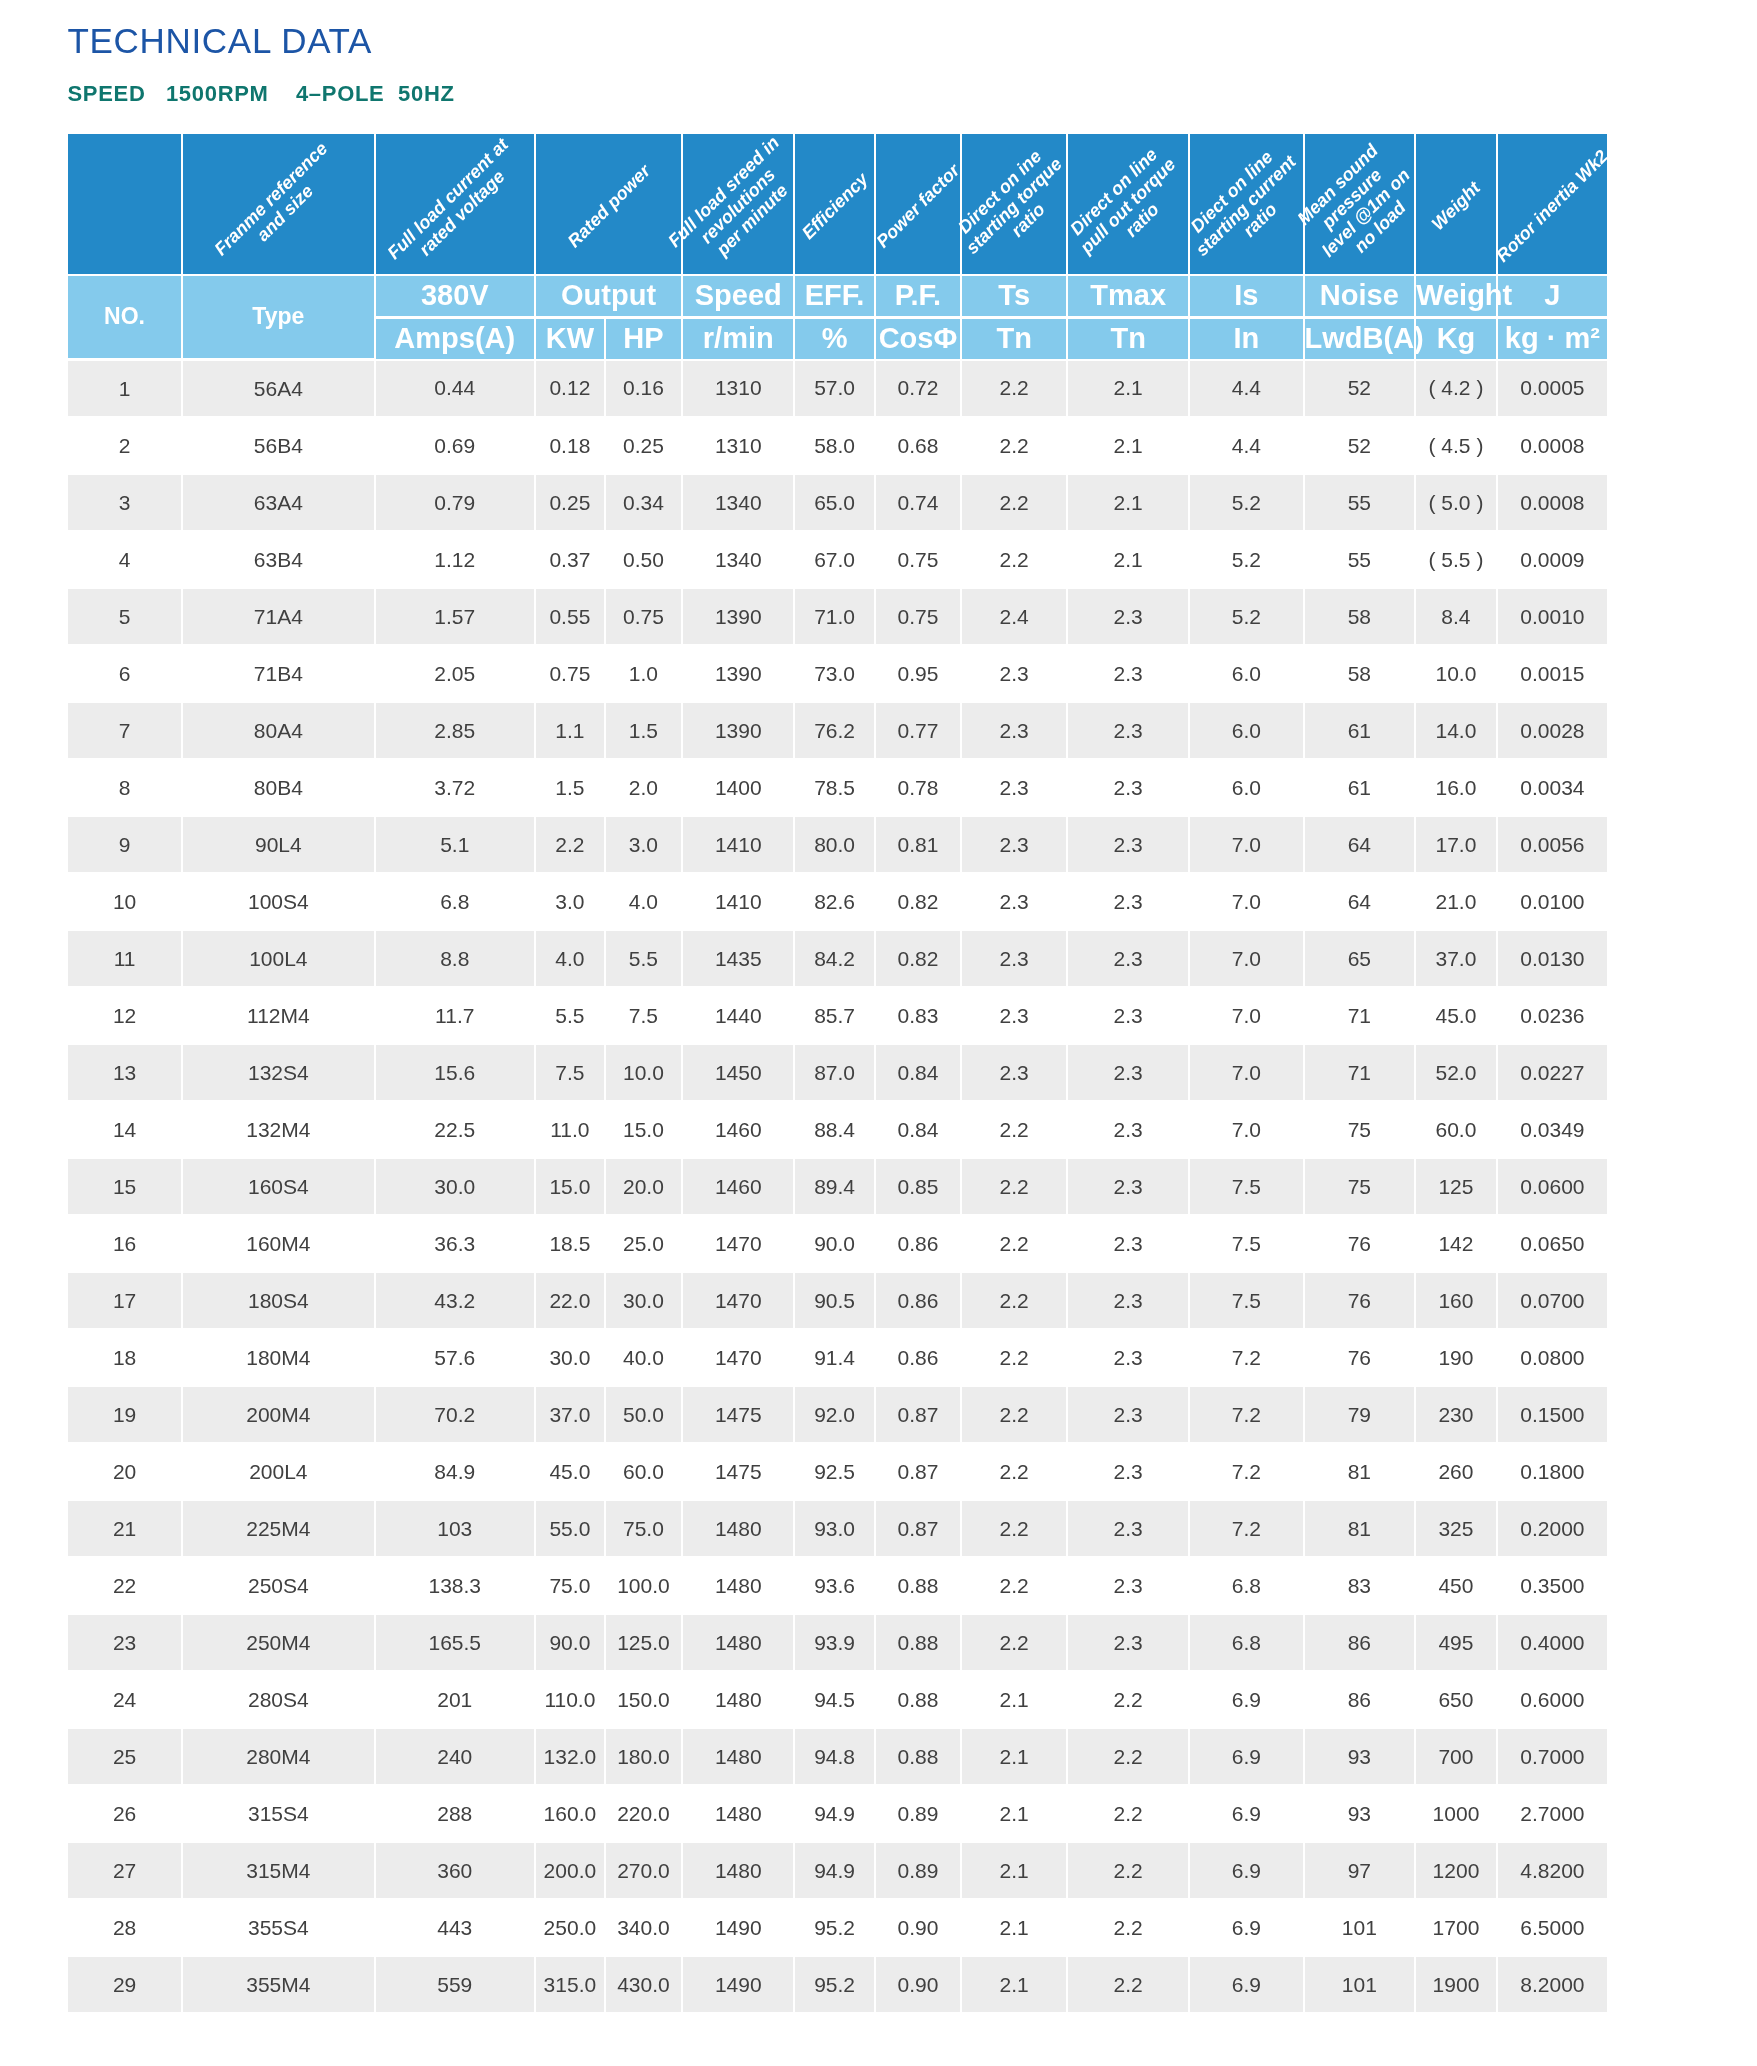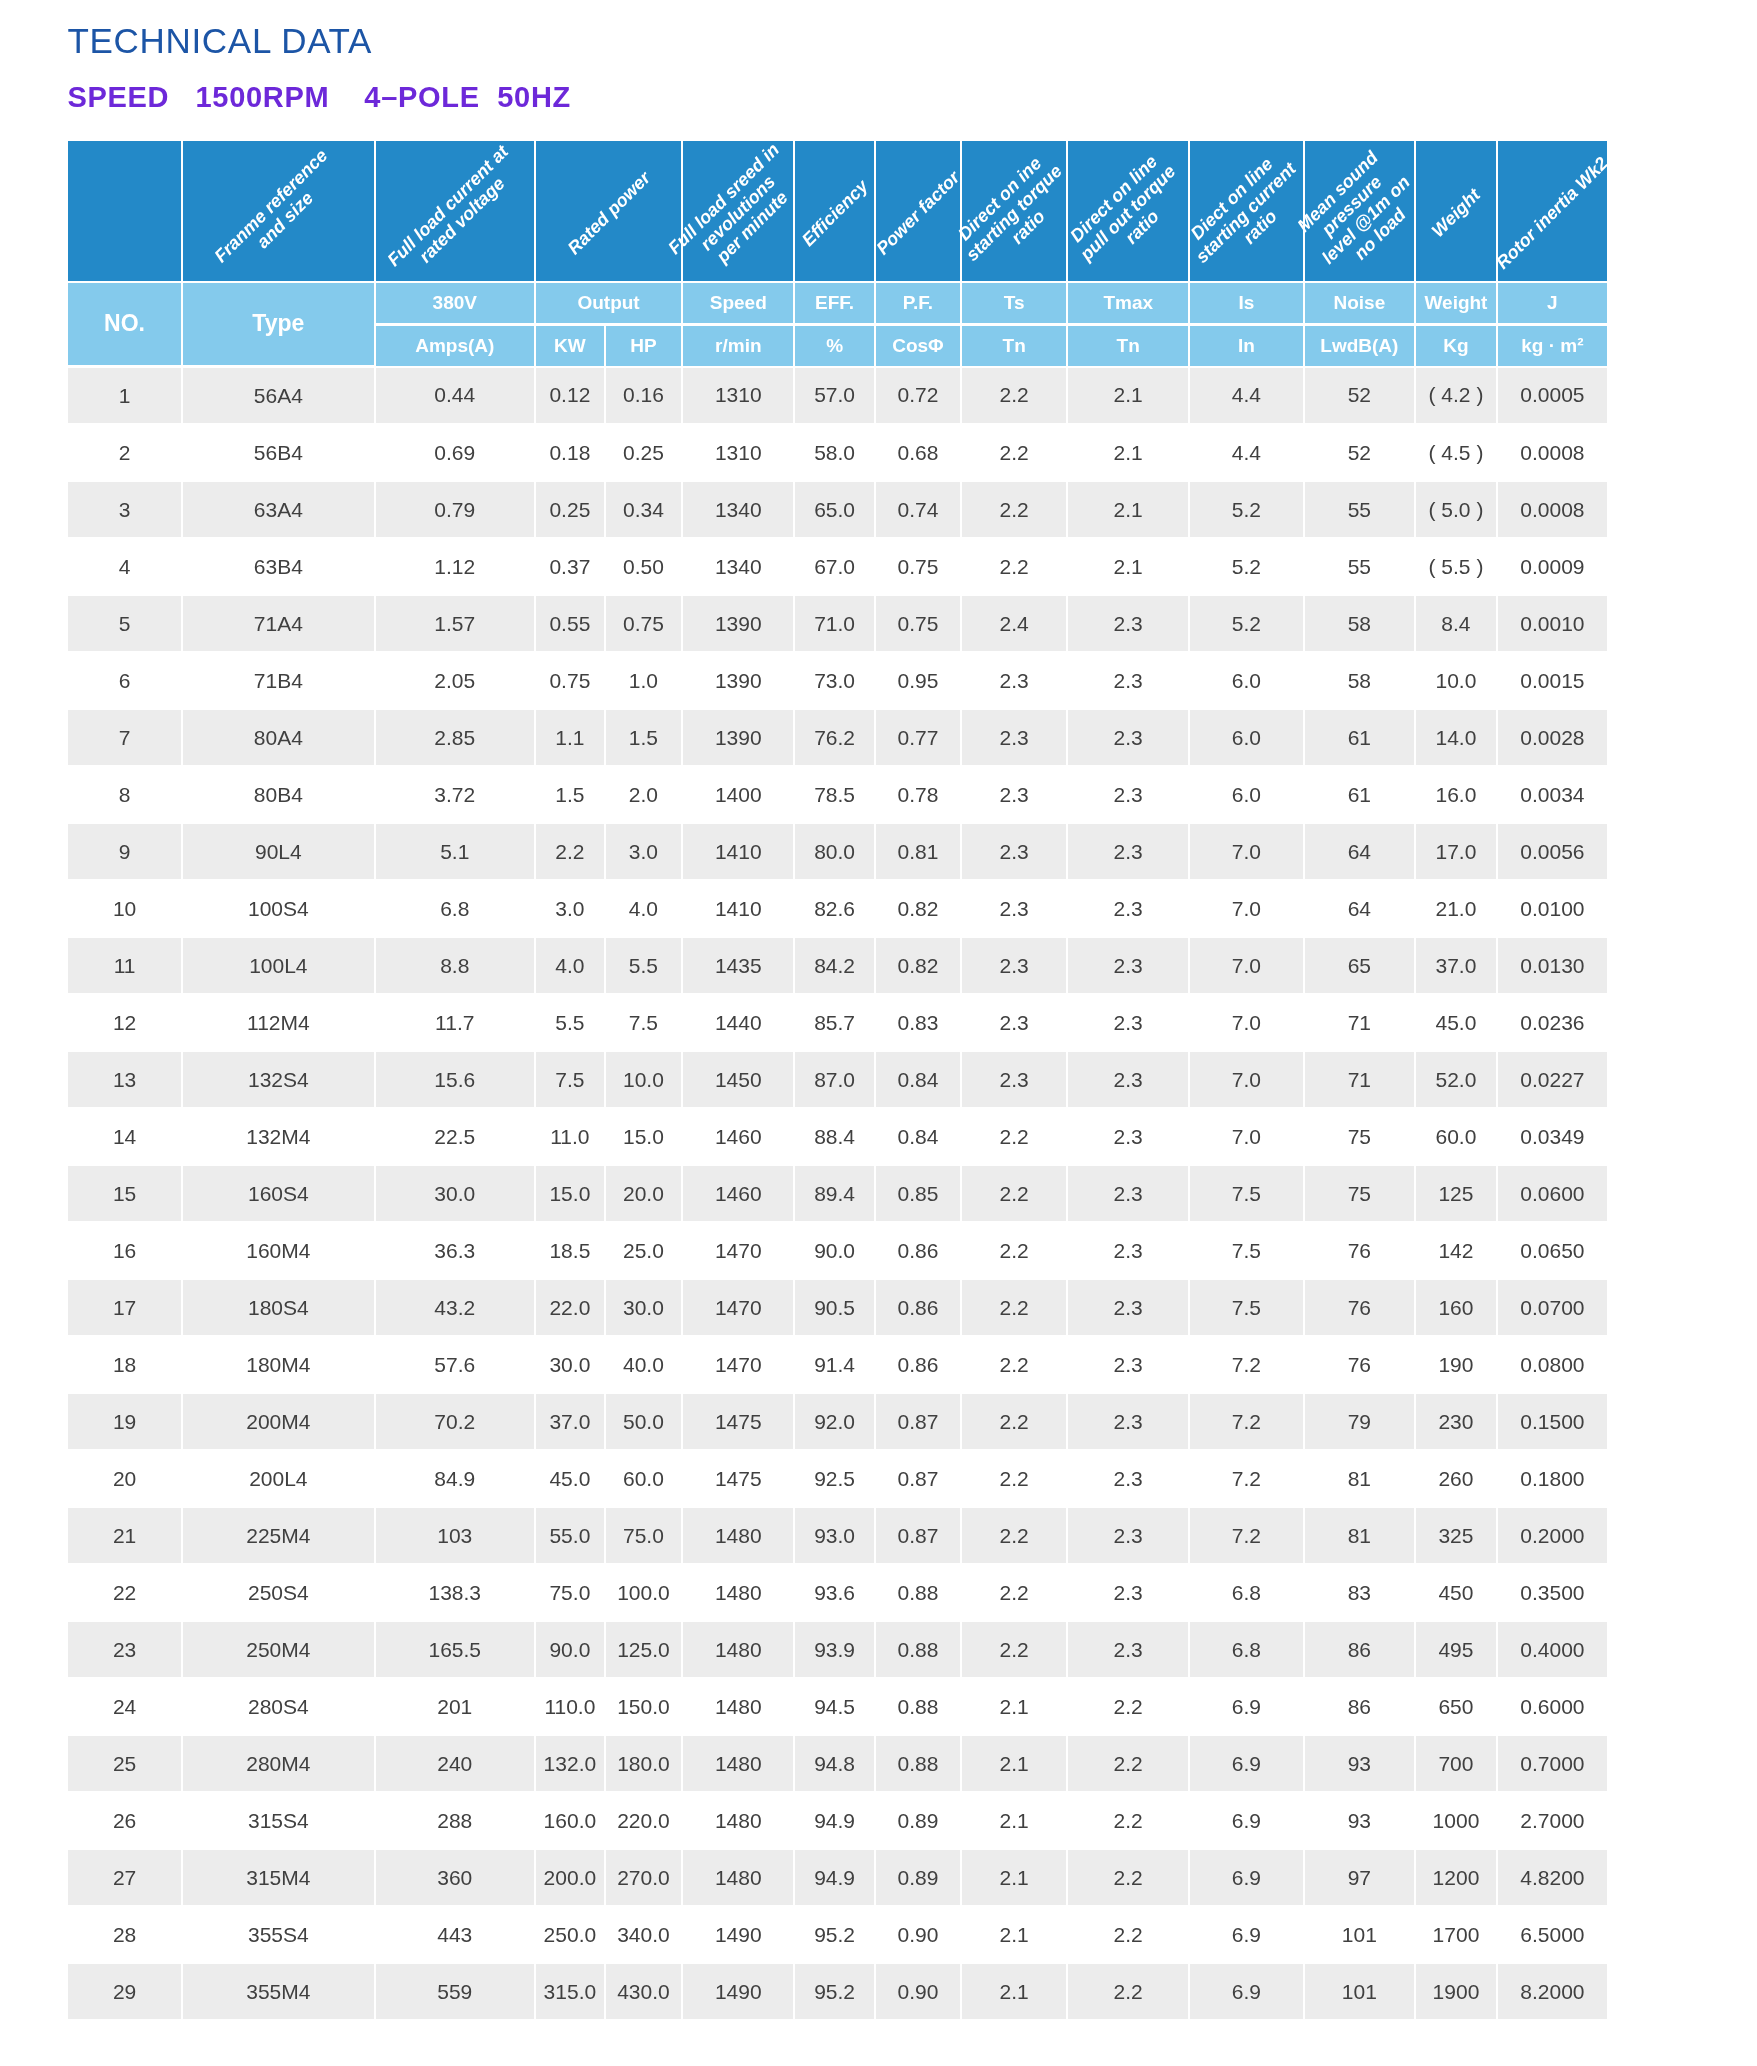--- a/index.html
+++ b/index.html
@@ -1,28 +1,28 @@
 <!DOCTYPE html>
 <html style="font-size:11.2px"><head>
 <meta charset="utf-8">
 <style>
   html,body{margin:0;padding:0;background:#fff;}
   body{width:1757px;height:2066px;font-family:"Liberation Sans",sans-serif;}
   .page{position:relative;padding:21px 0 0 66px;}
   .title{color:#1C55A6;font-size:35px;font-weight:normal;letter-spacing:0.7px;margin:0 0 0 1.4px;}
-  .subtitle{color:#6d28d9;font-size:29px;font-weight:bold;letter-spacing:0.7px;margin:19.6px 0 0 1.4px;white-space:pre;}
+  .subtitle{color:#0f766e;font-size:22px;font-weight:bold;letter-spacing:0.7px;margin:19.6px 0 0 1.4px;white-space:pre;}
   table.spec{border-collapse:collapse;table-layout:fixed;width:1543px;margin-top:25px;}
   table.spec th,table.spec td{border:2.1px solid #fff;padding:0;}
   
   tr.diag-row th{background:#2389C8;height:140px;position:relative;overflow:visible;}
   .diag-label{position:absolute;left:50%;top:52%;transform:translate(-50%,-50%) rotate(-45deg);
     color:#fff;font-size:18px;font-weight:bold;font-style:italic;line-height:1.12;
     text-align:center;white-space:pre-line;width:max-content;z-index:2;pointer-events:none;}
   
-  tr.band1 th,tr.band2 th{background:#84CAEC;color:#fff;font-size:19px;font-weight:bold;text-align:center;}
+  tr.band1 th,tr.band2 th{background:#84CAEC;color:#fff;font-size:29px;font-weight:bold;text-align:center;}
   tr.band1 th{height:40px;}
   tr.band2 th{height:40px;}
   tr.band1 th[rowspan]{font-size:23px;}
   tr.band1 th{border-bottom-width:3.5px;}
   
   tbody td{height:55px;text-align:center;vertical-align:middle;background:#fff;
     color:#404040;font-size:21px;}
   tbody tr:nth-child(odd) td{background:#ECECEC;}
 </style>
 </head>

